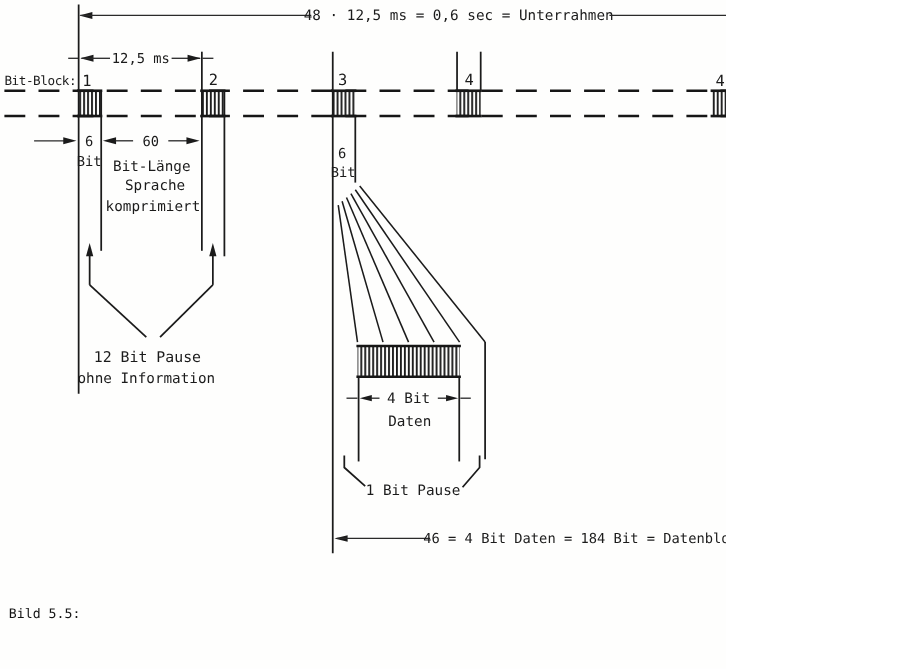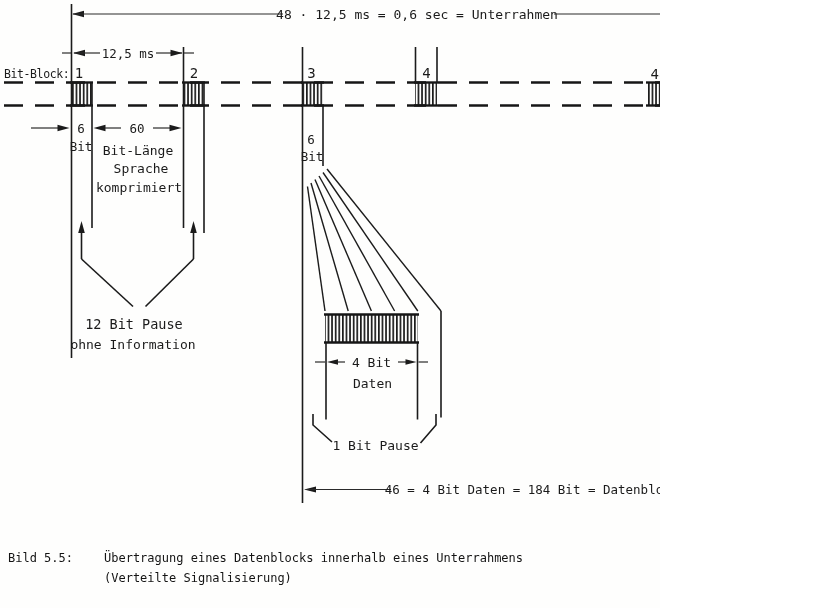--- a/index.html
+++ b/index.html
@@ -175,20 +175,18 @@
     <line class="thin" x1="306" y1="489.5" x2="391" y2="489.5"></line>
     <text class="dtext fs12" x="531.5" y="493.8" text-anchor="middle">46 = 4 Bit Daten = 184 Bit = Datenblock</text>
     <line class="thin" x1="672" y1="489.5" x2="755" y2="489.5"></line>
     <polygon class="ah" points="763,489.5 751,486.5 751,492.5"></polygon>
   </g>
 </svg>
 
 <div class="caption">
   <div class="cap-row">
     <span class="cap-label">Bild 5.5:</span>
-    <span>Übertragung eines Datenblocks innerhalb eines Unterrahmens</span>
   </div>
   <div class="cap-row">
     <span class="cap-label"></span>
-    <span>(Verteilte Signalisierung)</span>
   </div>
 </div>
 </div>
 
 </body></html>

